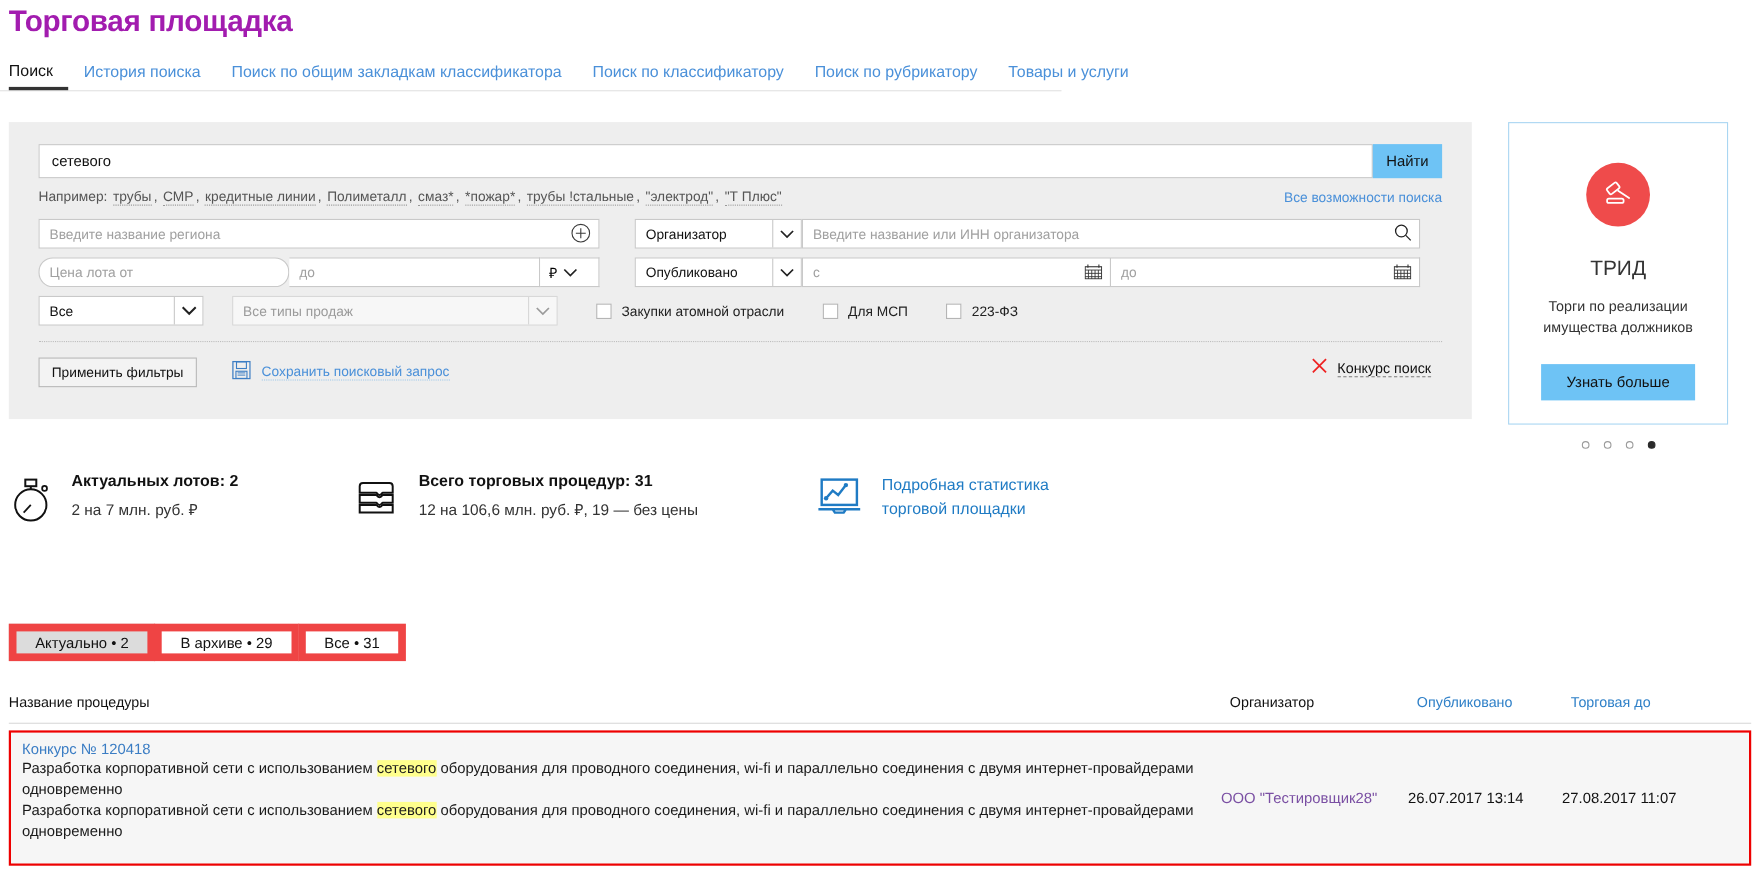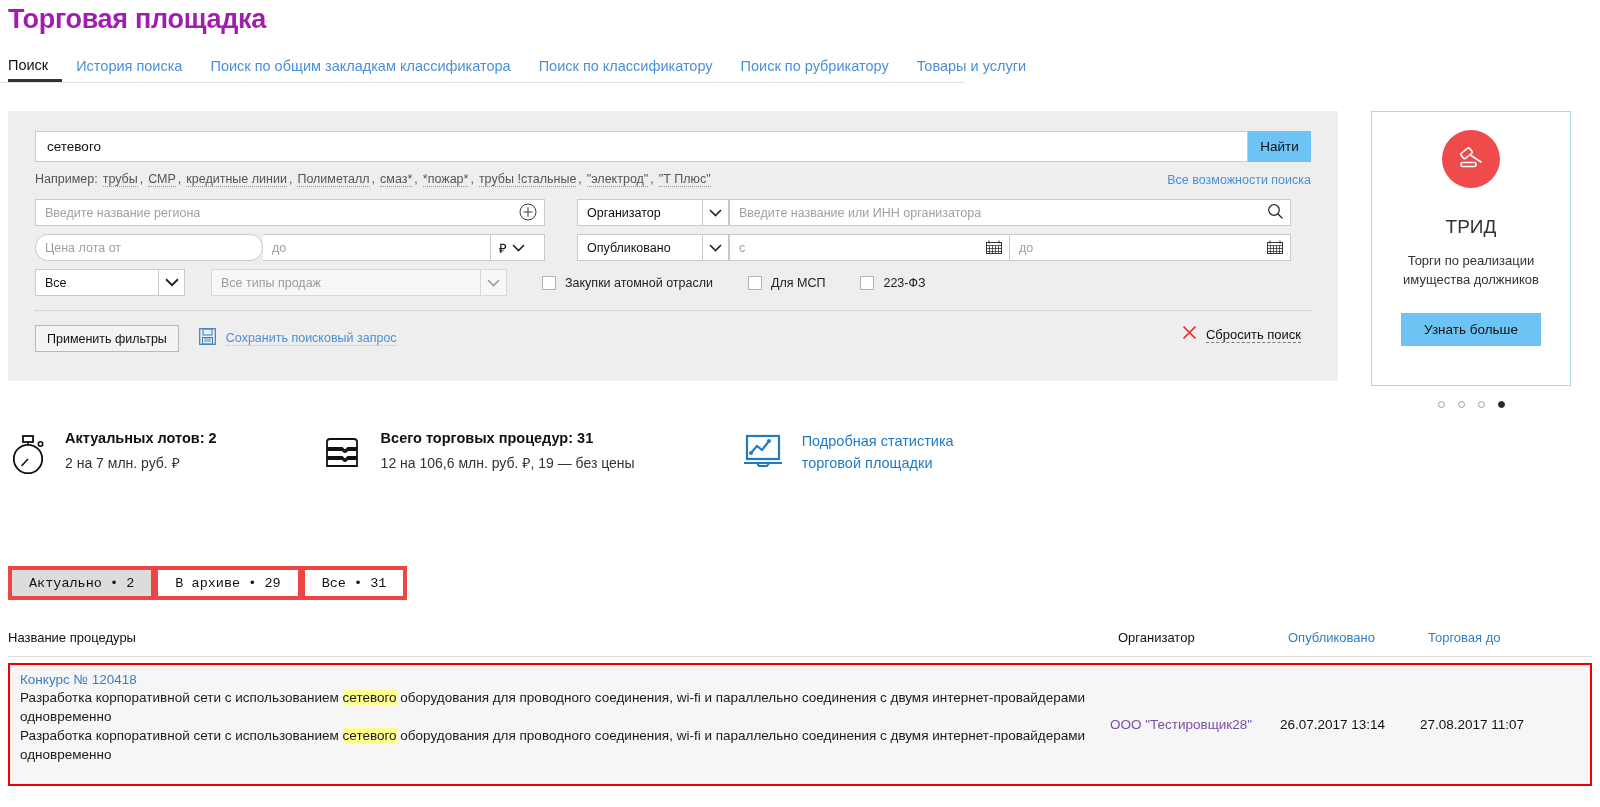--- a/index.html
+++ b/index.html
@@ -195,21 +195,21 @@
     border: 1px solid #b8b8b8;
     background: #f3f3f3;
     font-size: 12.5px;
     font-family: "Liberation Sans", sans-serif;
     color: #111;
     padding: 0 11px;
     cursor: pointer;
   }
   .save-q {
     display: flex; align-items: center;
-    margin-left: 20px; cursor: pointer; justify-content: flex-end;
+    margin-left: 32px; cursor: pointer; justify-content: flex-end;
   }
   .save-q .lab {
     color: #4a90d9; font-size: 12.5px;
     border-bottom: 1px dotted #9cc5e8;
     margin-left: 10px;
   }
   .reset {
     position: absolute; right: 10px; top: 14px;
     display: flex; align-items: center; cursor: pointer;
   }
@@ -218,21 +218,21 @@
     border-bottom: 1px dashed #7a7a7a;
     margin-left: 9px;
   }
 
   
   .promo {
     width: 200px;
     border: 1px solid #a9d6f2;
     background: #fff;
     height: 275px;
-    padding-top: 18px;
+    padding-top: 36px;
     text-align: center;
     position: relative;
   }
   .promo .circle {
     width: 58px; height: 58px; border-radius: 50%;
     background: #ef4b4b; margin: 0 auto;
     display: flex; align-items: center; justify-content: center;
   }
   .promo .ttl {
     margin-top: 28px; font-size: 19px; color: #333;
@@ -272,27 +272,26 @@
   .stat.two { margin-left: 103px; }
   .stat.three { margin-left: 108px; }
   .stat-link { font-size: 14.5px; color: #1f7bc4; line-height: 22px; cursor: pointer; }
 
   
   .res-tabs {
     display: flex; margin-top: 86px; padding-left: 8px;
   }
   .res-tab {
     height: 34px; min-width: 80px;
-    border: 4px solid #ef4444;
+    border: 7px solid #ef4444;
     background: #fff; color: #111;
     font-size: 13.5px;
     display: flex; align-items: center; justify-content: center;
     padding: 0 17px; cursor: pointer;
     margin-left: -1px;
-    font-family: Liberation Mono, monospace;
   }
   .res-tab:first-child { margin-left: 0; background: #dcdcdc; }
 
   .table-wrap { margin-top: 30px; padding: 0 8px 0 8px; }
   .thead {
     display: flex; align-items: center;
     border-bottom: 1px solid #d9d9d9;
     padding-bottom: 11px;
     font-size: 13px;
   }
@@ -498,21 +497,21 @@
             </svg>
           </span>
           <span class="lab">Сохранить поисковый запрос</span>
         </div>
         <div class="reset">
           <span>
             <svg width="15" height="15" viewBox="0 0 15 15">
                 <path d="M1.5 1.5l12 12M13.5 1.5l-12 12" stroke="#ee2222" stroke-width="1.6"></path>
               </svg>
           </span>
-          <span class="lab">Сбросить поиск</span>
+          <span class="lab">Конкурс поиск</span>
         </div>
       </div>
     </div>
   </div>
 
   <div>
     <div class="promo">
       <div class="circle">
         <svg width="34" height="34" viewBox="0 0 34 34">
           <g stroke="#fff" stroke-width="1.6" fill="none" stroke-linecap="round">

